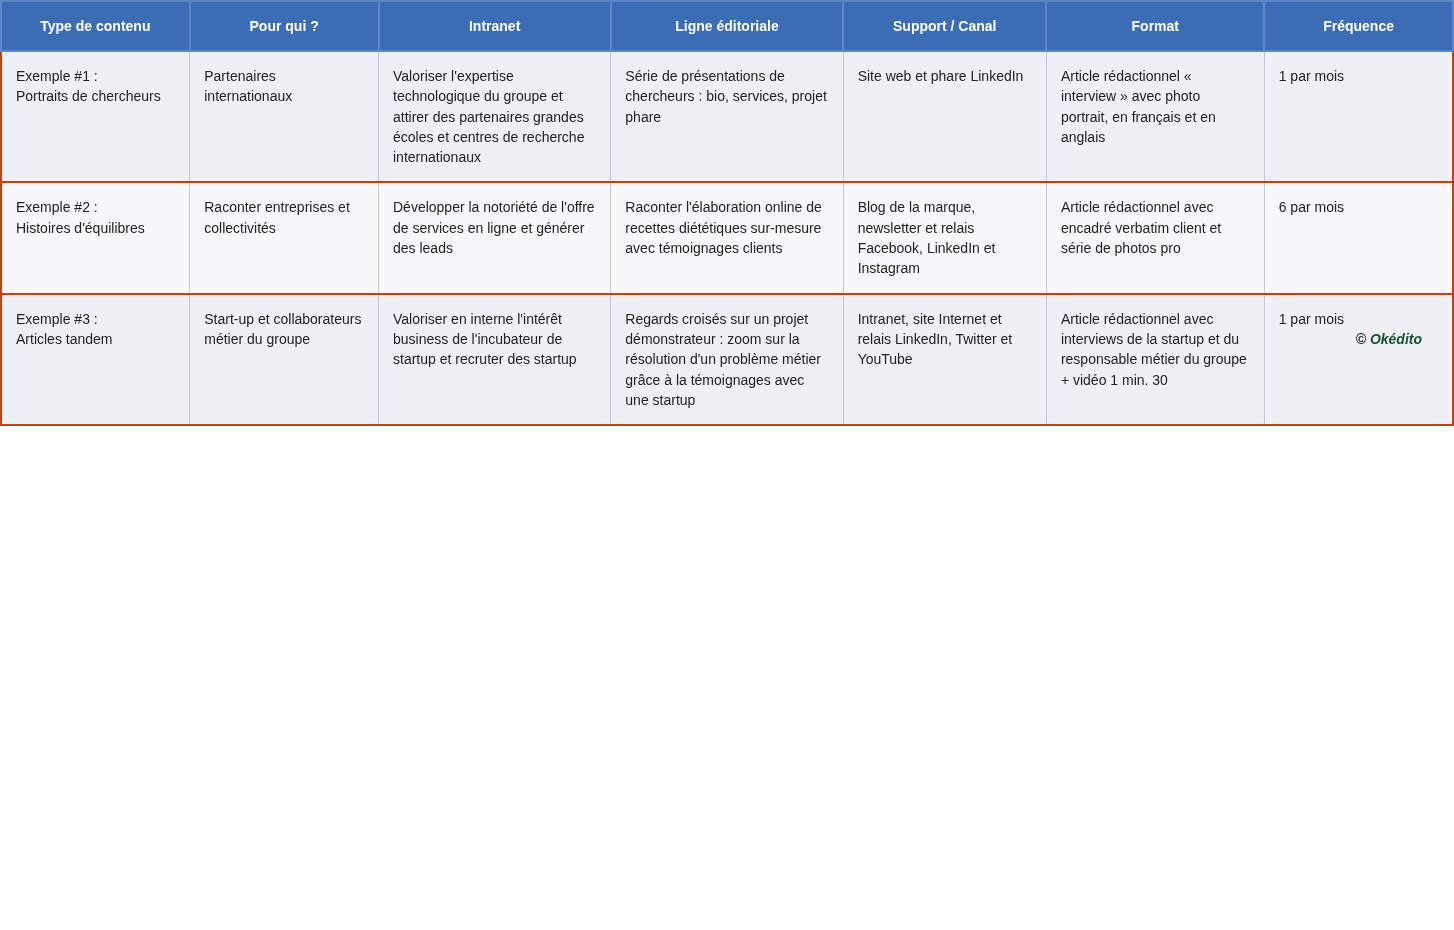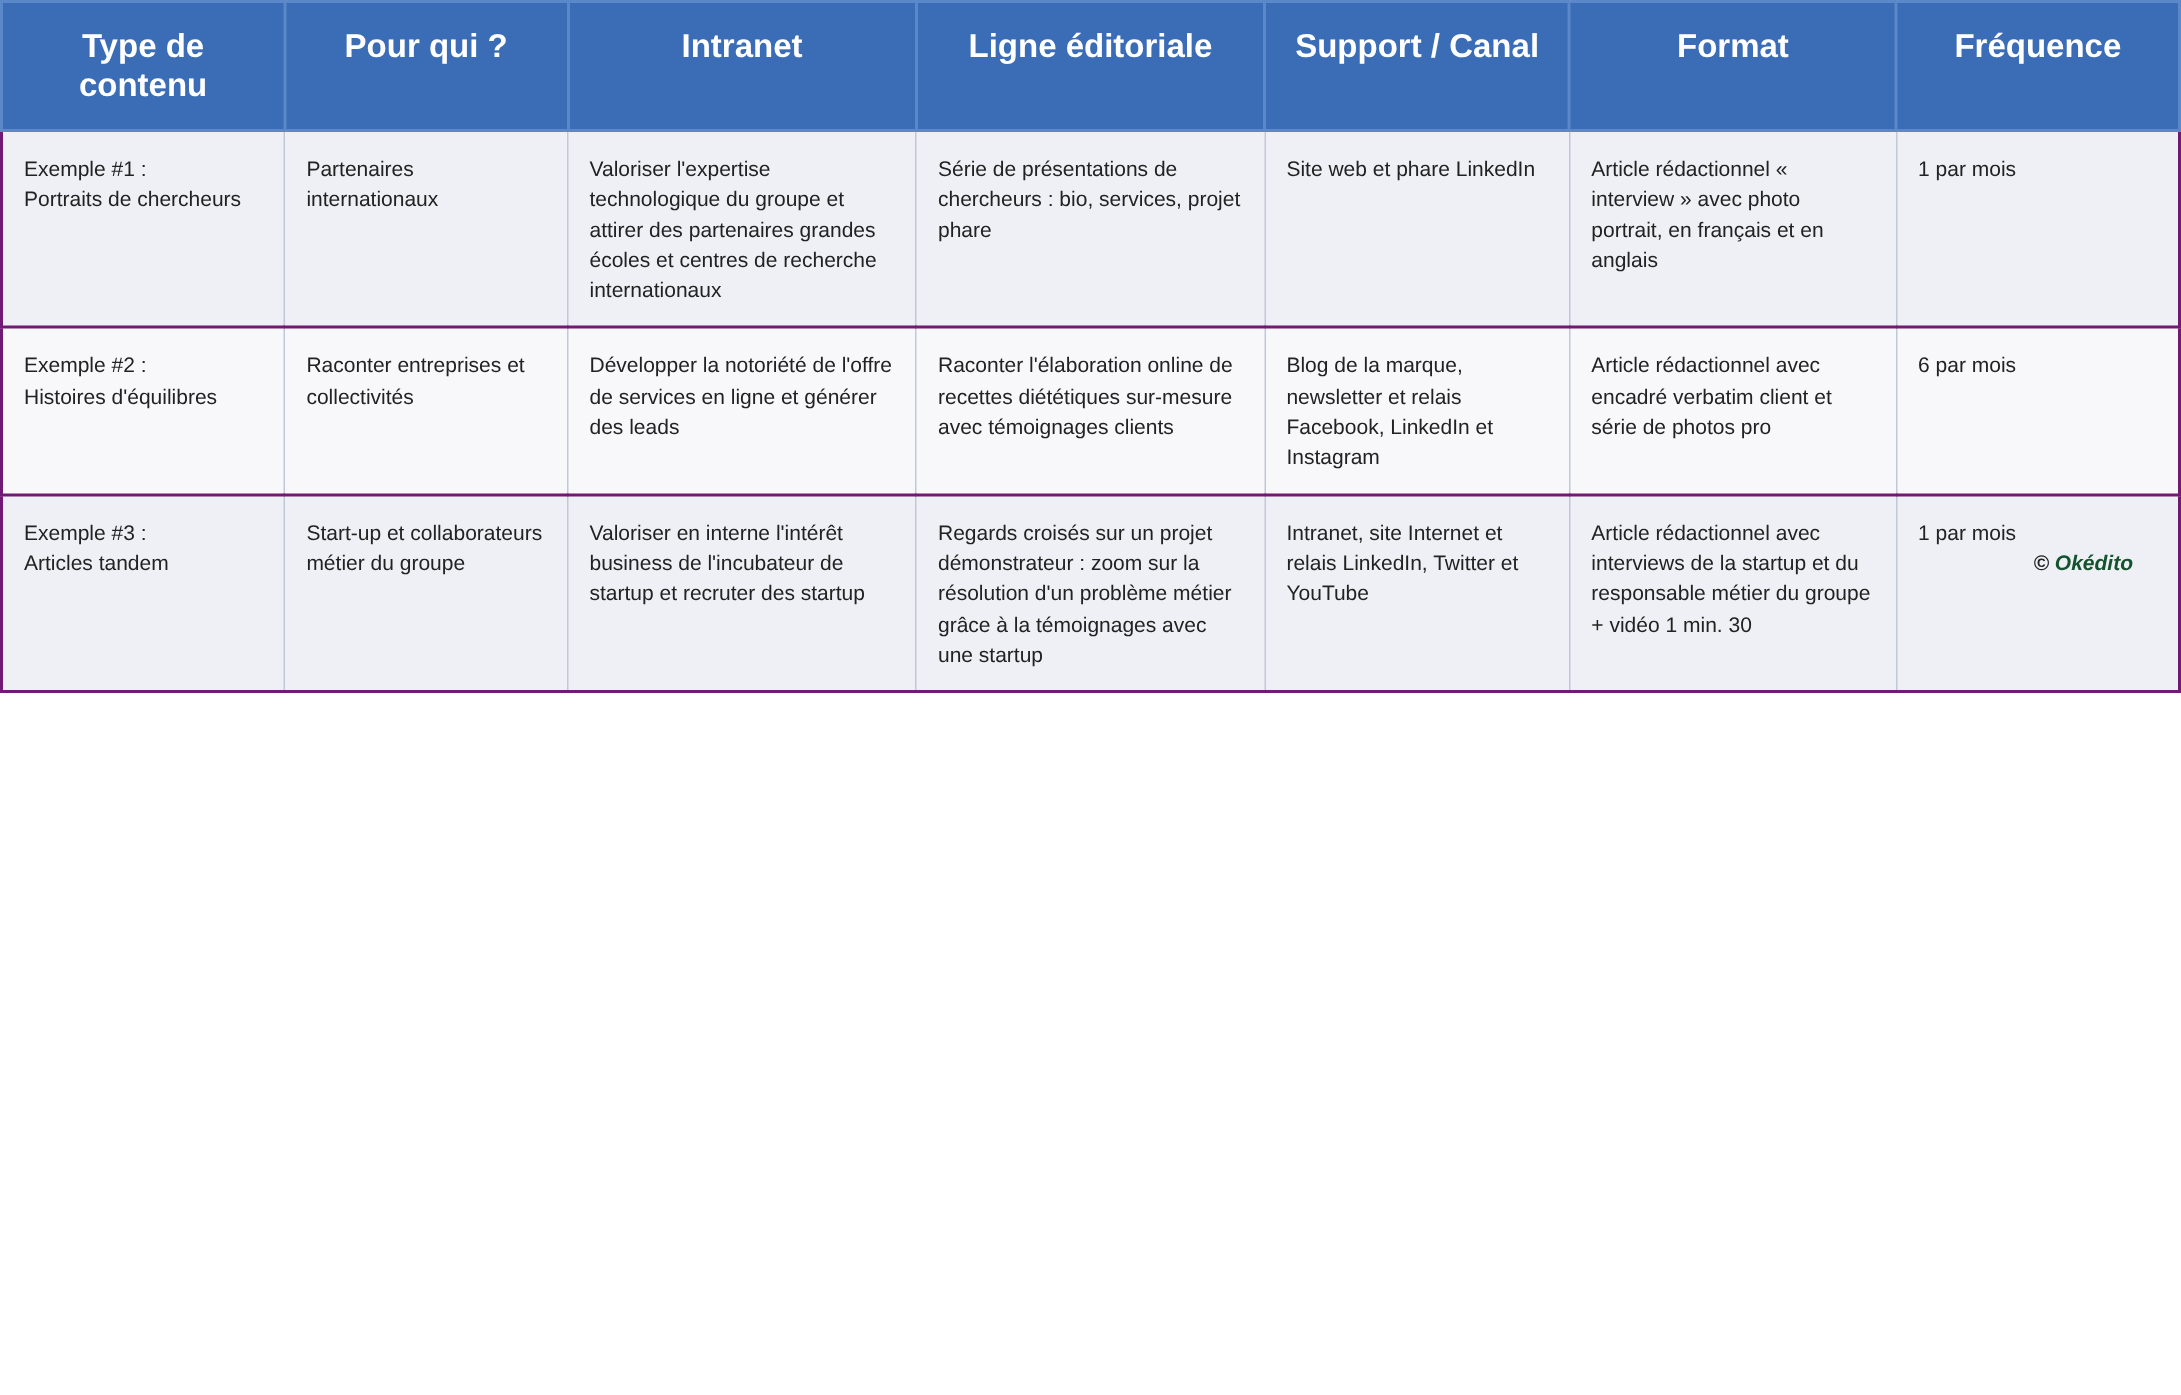--- a/index.html
+++ b/index.html
@@ -24,28 +24,28 @@
     col.col3 { width: 16%; }
     col.col4 { width: 16%; }
     col.col5 { width: 14%; }
     col.col6 { width: 15%; }
     col.col7 { width: 13%; }
 
     thead tr th {
       background-color: #3a6db5;
       color: #ffffff;
       font-weight: bold;
-      font-size: 22px;
+      font-size: 14px;
       padding: 16px 14px;
       vertical-align: top;
       border: 2px solid #5a88c8;
     }
 
     tbody tr {
-      border: 2px solid #701a75;
+      border: 2px solid #c2410c;
     }
     tbody tr:nth-child(odd) {
       background-color: #eef0f5;
     }
     tbody tr:nth-child(even) {
       background-color: #f8f8fb;
     }
     tbody td {
       padding: 14px 14px;
       vertical-align: top;

